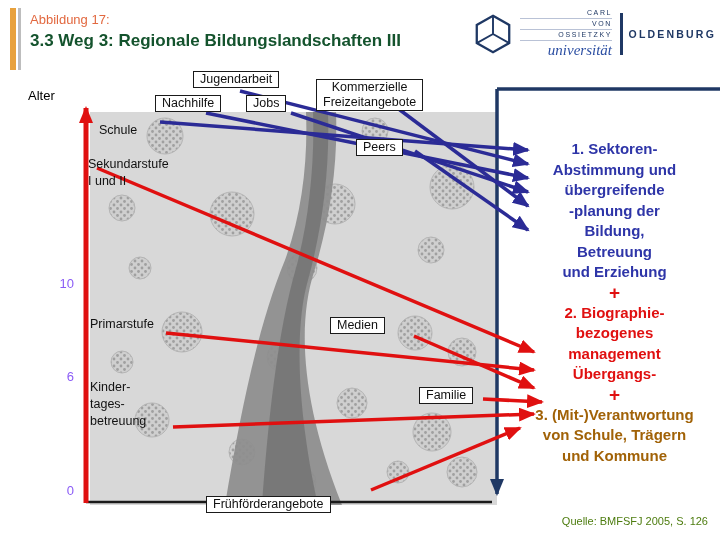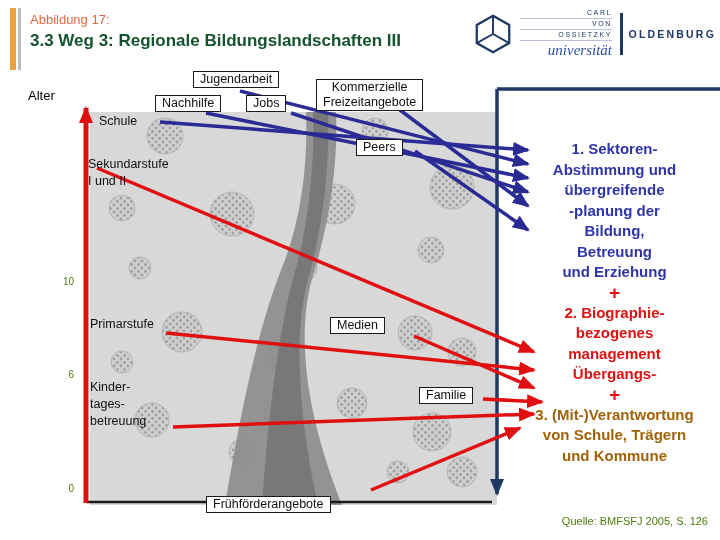--- a/index.html
+++ b/index.html
@@ -23,21 +23,21 @@
   .logo-city{font-size:10.5px;letter-spacing:2.2px;color:#1f3864;font-weight:bold;}
 
   
   .art{position:absolute;left:0;top:0;}
 
   
   .boxlabel{position:absolute;background:#ffffff;border:1.5px solid #1a1a1a;padding:0 6px;
             font-size:12.5px;line-height:15px;color:#111;text-align:center;white-space:pre-line;}
   .plainlabel{position:absolute;font-size:12.5px;line-height:17px;color:#111;white-space:pre-line;}
   .alter{position:absolute;left:28px;top:88px;font-size:13px;color:#000;}
-  .tick{position:absolute;left:48px;width:26px;text-align:right;font-size:10px;color:#4d7c0f;}
+  .tick{position:absolute;left:48px;width:26px;text-align:right;font-size:13px;color:#8b5cf6;}
   .tick-10{top:276px;}  .tick-6{top:369px;}  .tick-0{top:483px;}
 
   
   .annotation{position:absolute;left:498px;top:139px;width:233px;text-align:center;
               font-size:15px;font-weight:bold;line-height:20.5px;}
   .ann-blue{color:#2e35a8;}
   .ann-red{color:#e01010;}
   .ann-plus{color:#e01010;font-size:19px;line-height:20px;}
   .ann-maroon{color:#a16207;}
 
@@ -152,21 +152,21 @@
   <div class="boxlabel" style="left:193px;top:71px">Jugendarbeit</div>
   <div class="boxlabel" style="left:316px;top:79px">Kommerzielle
 Freizeitangebote</div>
   <div class="boxlabel" style="left:155px;top:95px">Nachhilfe</div>
   <div class="boxlabel" style="left:246px;top:95px">Jobs</div>
   <div class="boxlabel" style="left:356px;top:139px">Peers</div>
   <div class="boxlabel" style="left:330px;top:317px">Medien</div>
   <div class="boxlabel" style="left:419px;top:387px">Familie</div>
   <div class="boxlabel" style="left:206px;top:496px">Frühförderangebote</div>
 
-  <div class="plainlabel" style="left:99px;top:113px">Schule</div>
+  <div class="plainlabel" style="left:99px;top:122px">Schule</div>
   <div class="plainlabel" style="left:88px;top:156px">Sekundarstufe
 I und II</div>
   <div class="plainlabel" style="left:90px;top:316px">Primarstufe</div>
   <div class="plainlabel" style="left:90px;top:379px">Kinder-
 tages-
 betreuung</div>
 
   <div class="annotation">
     <div class="ann-blue">1. Sektoren-</div>
     <div class="ann-blue">Abstimmung und</div>

